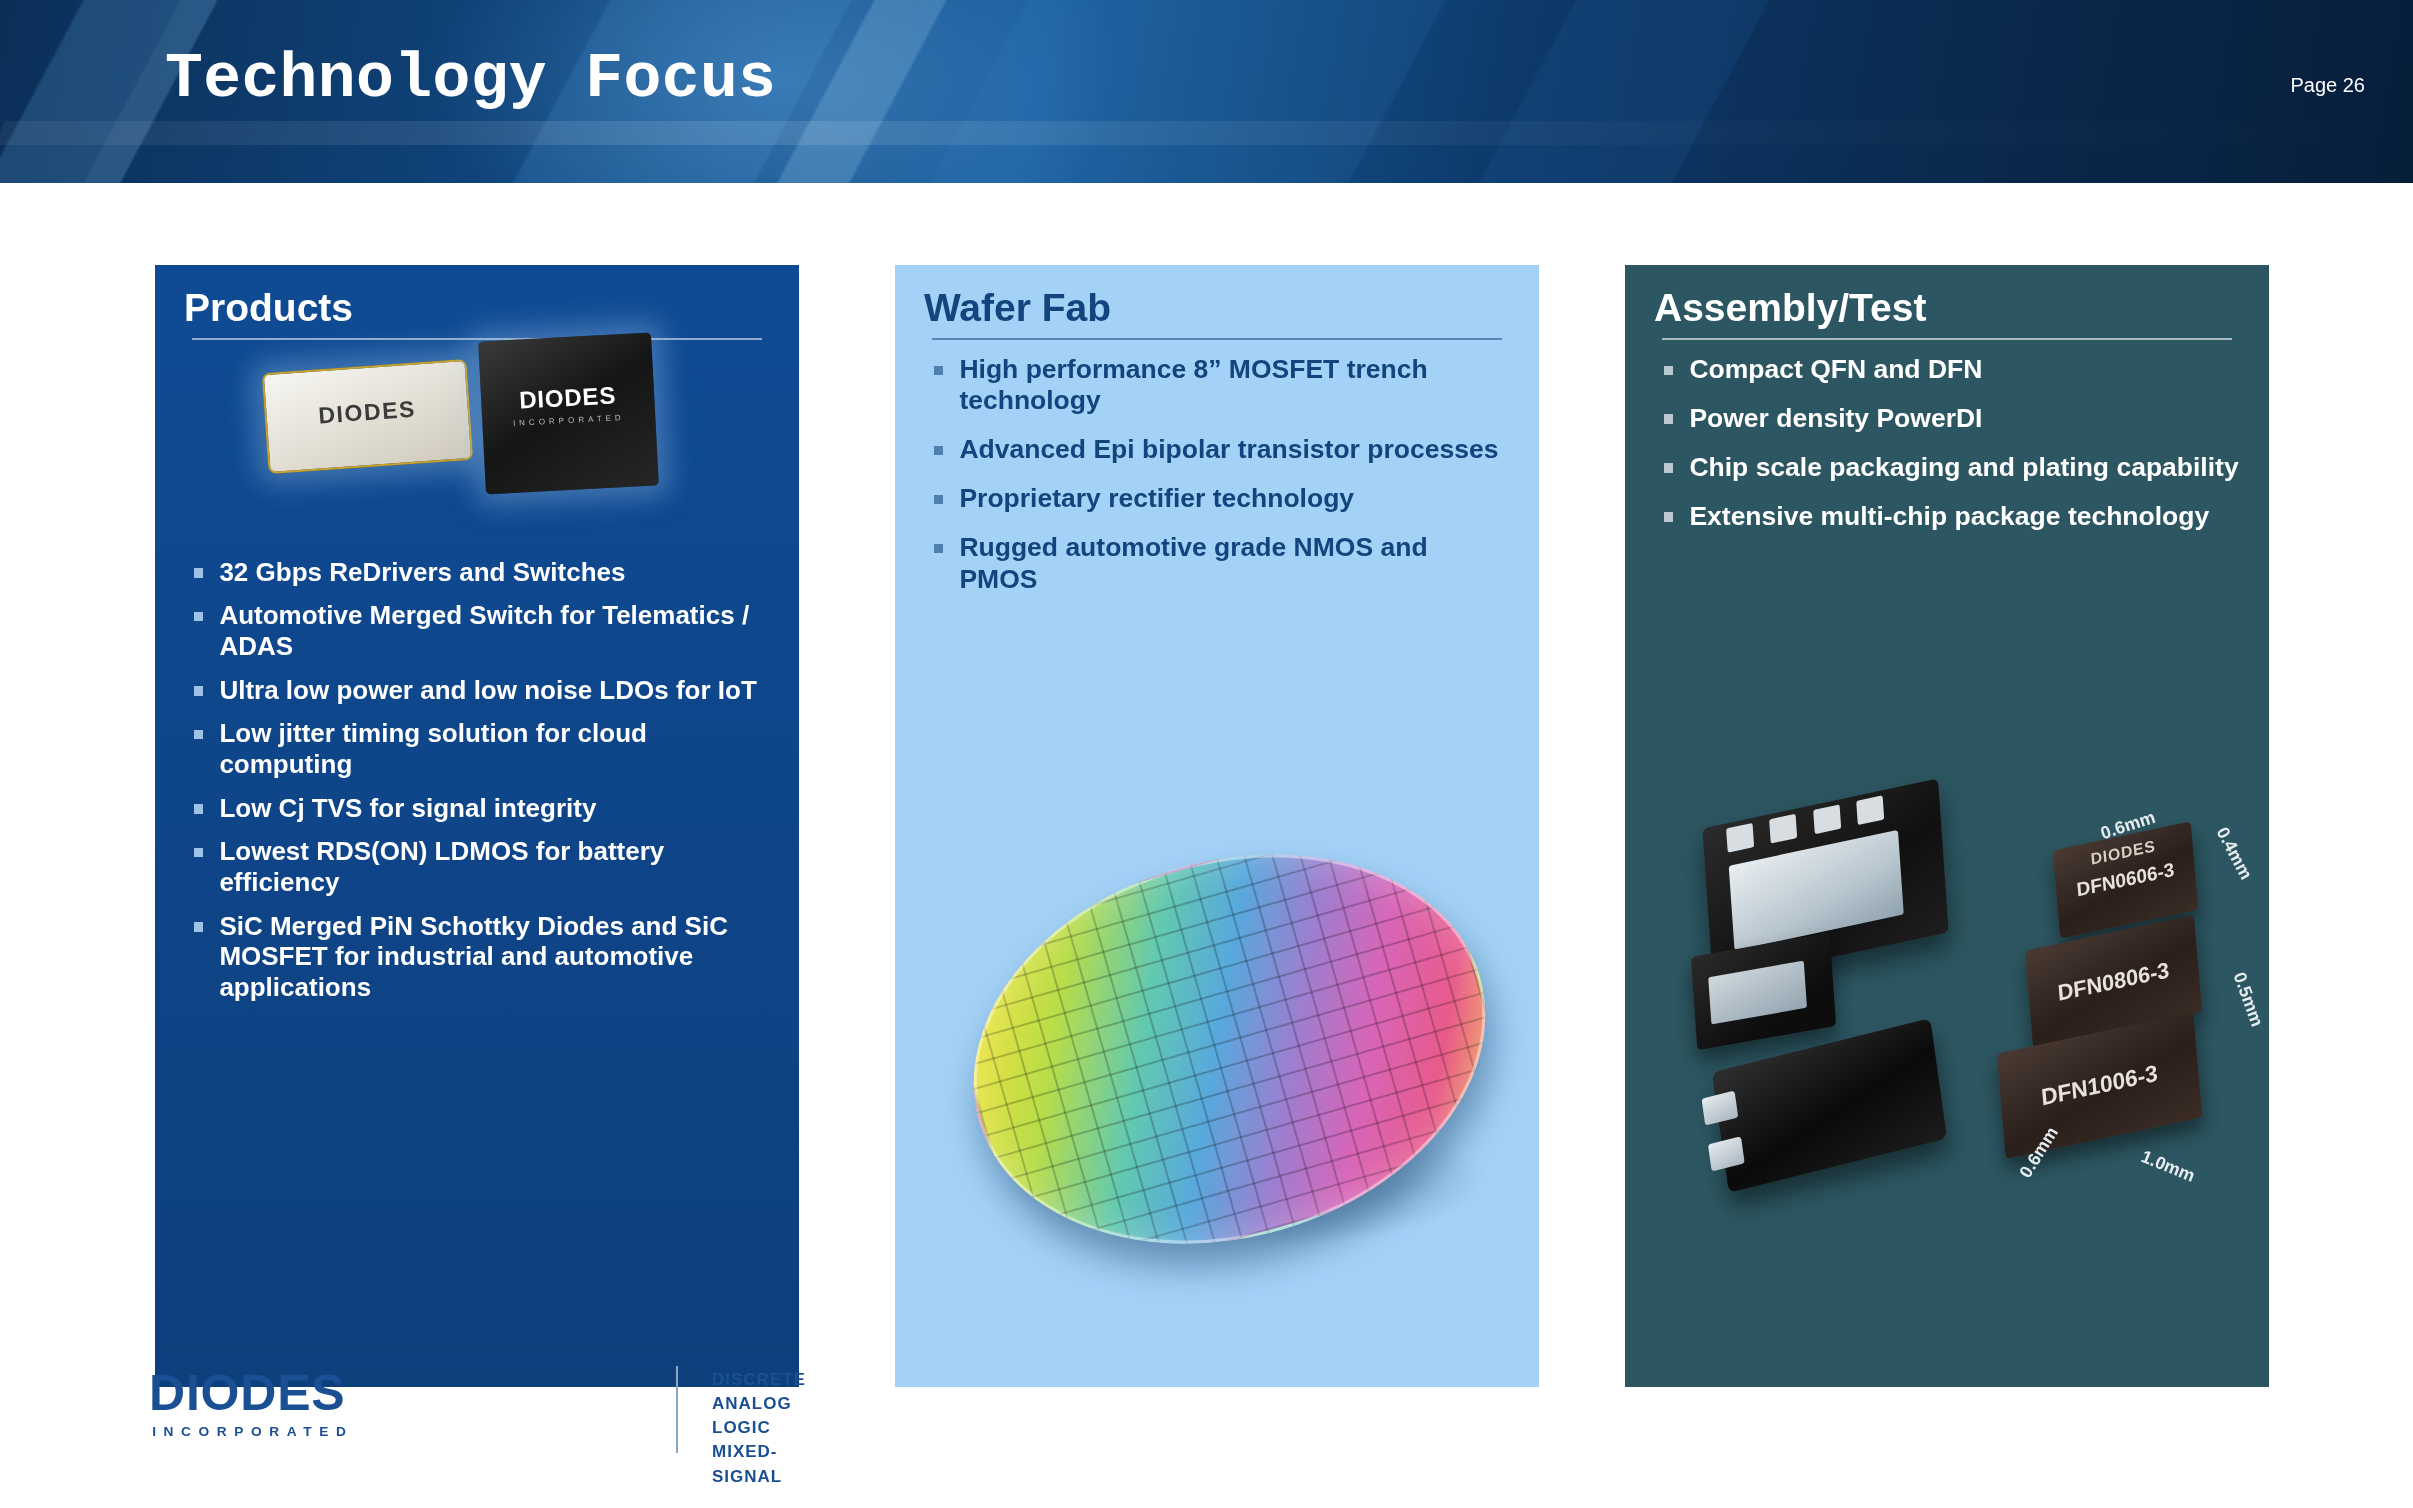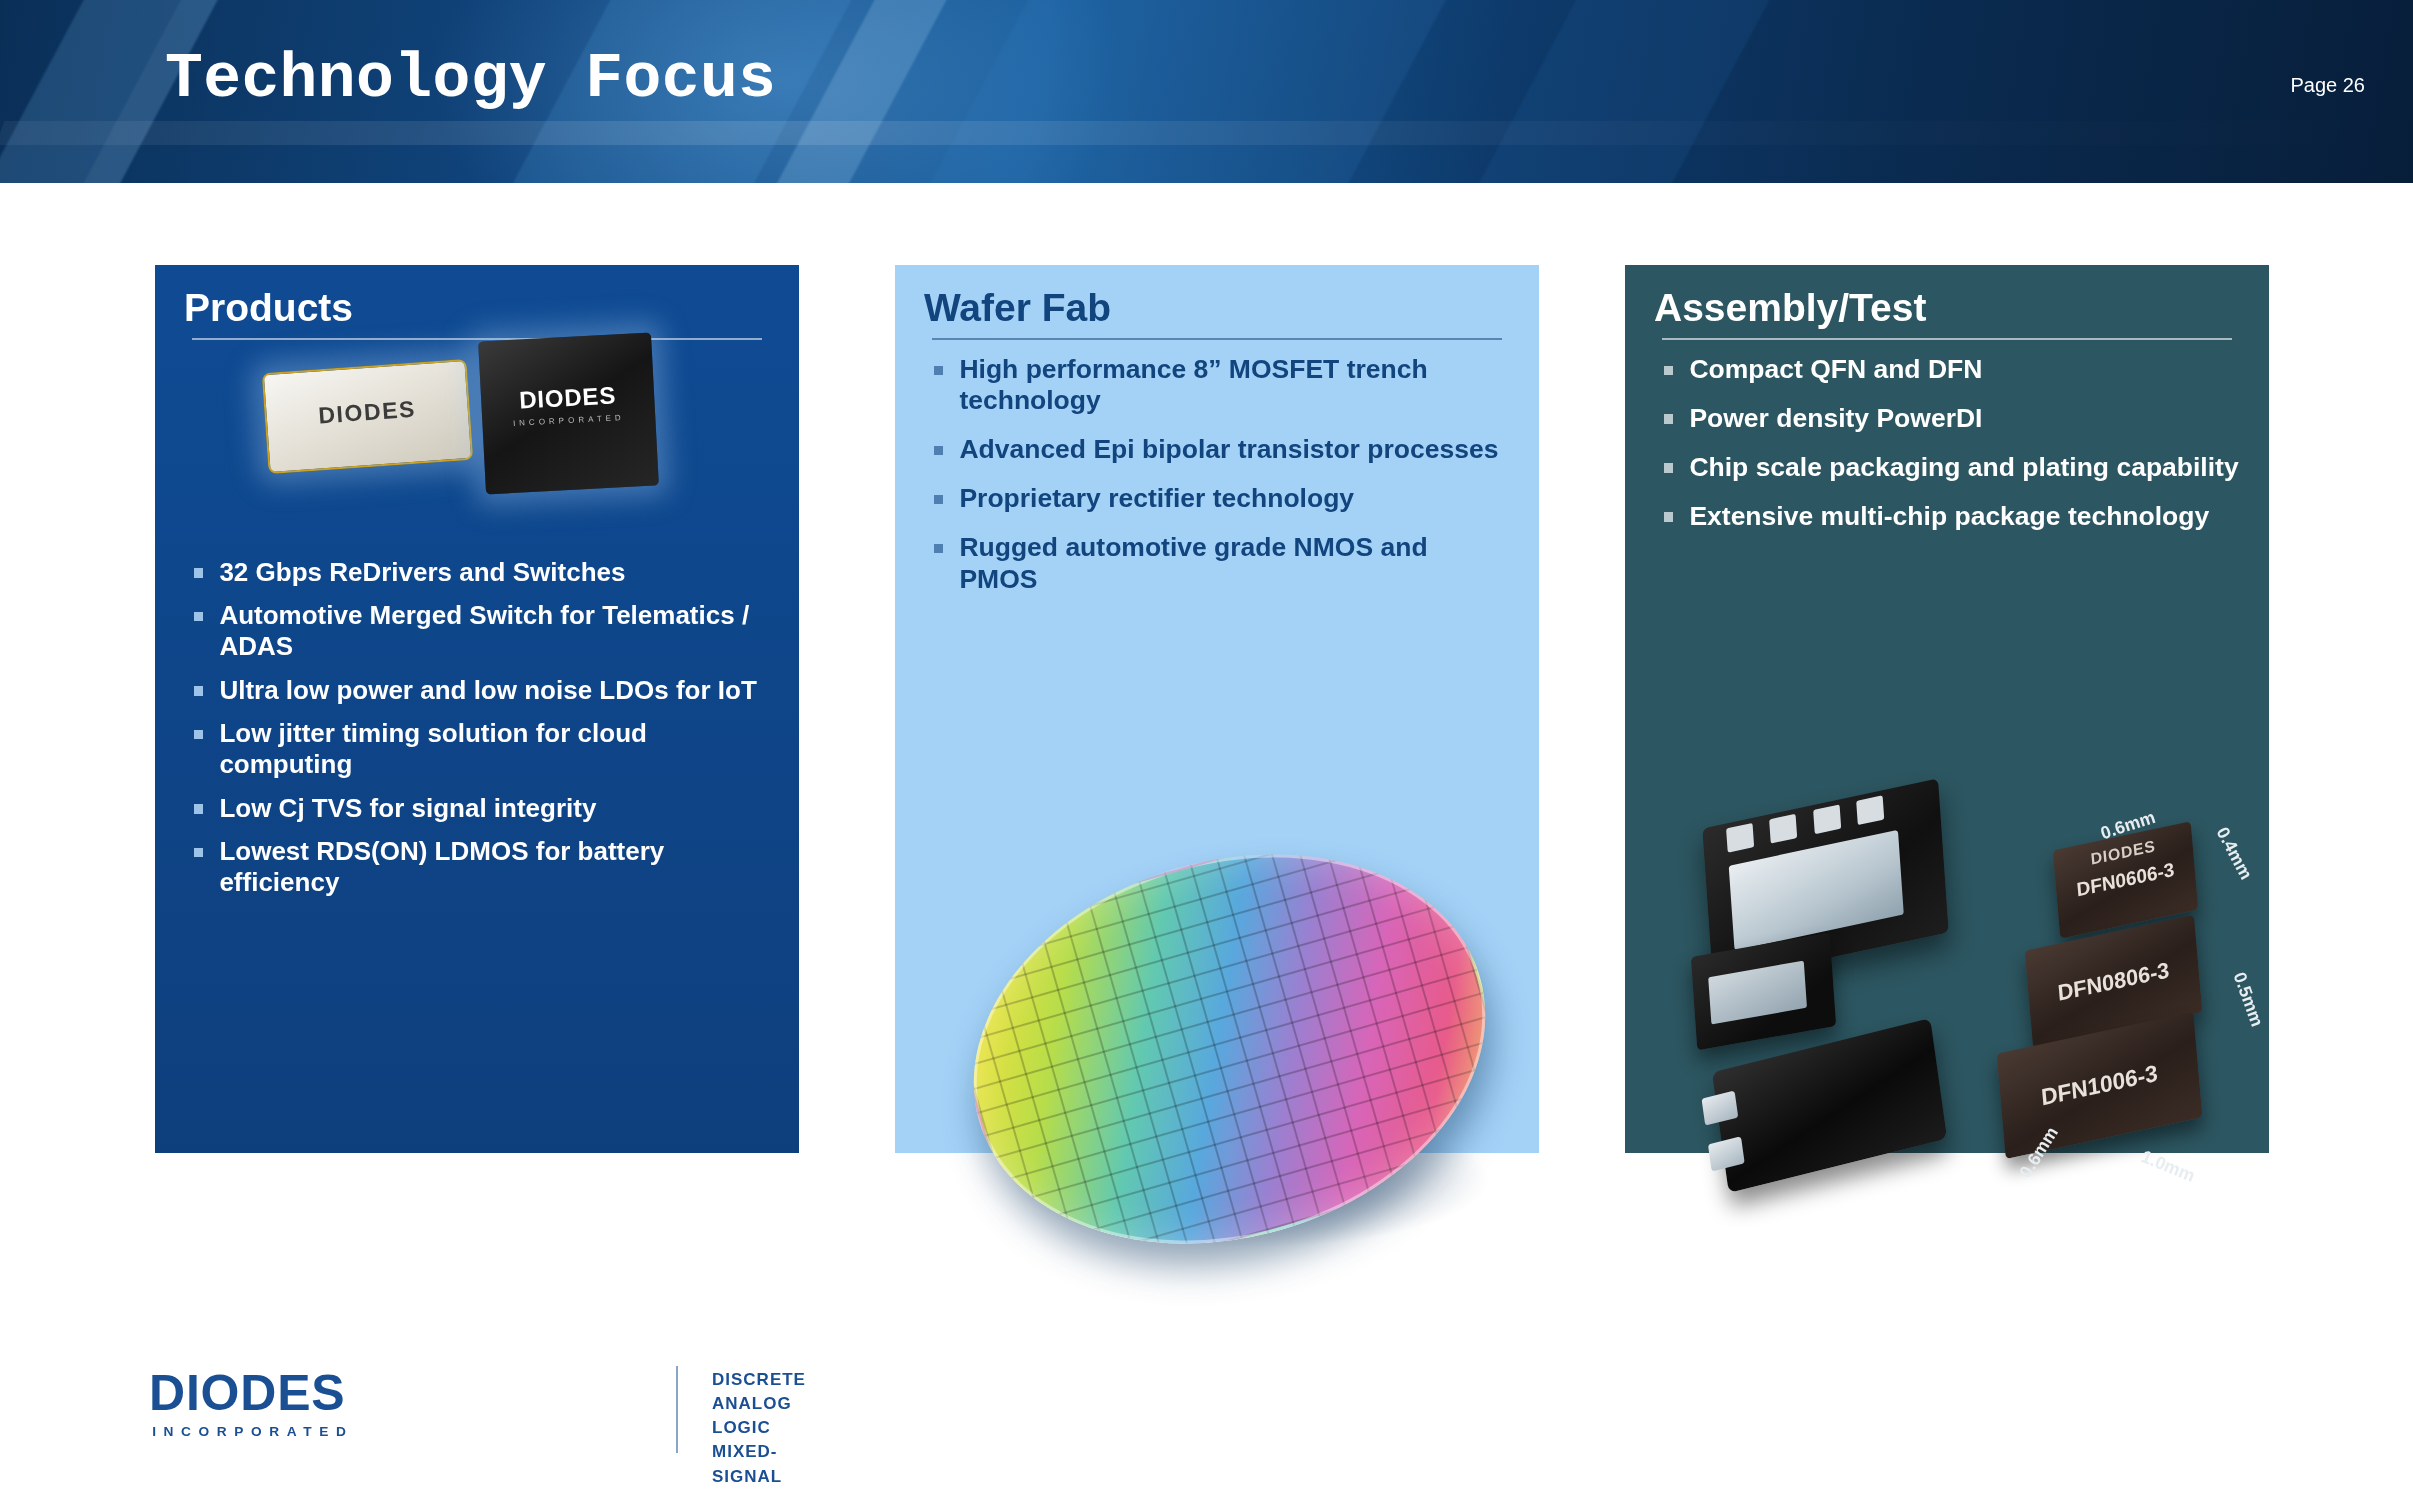--- a/index.html
+++ b/index.html
@@ -65,21 +65,21 @@
     font-size: 20px;
     color: #ffffff;
     white-space: nowrap;
   }
 
   
   .panel {
     position: absolute;
     top: 265px;
     width: 644px;
-    height: 888px;
+    height: 1122px;
     box-sizing: border-box;
     padding: 22.5px 29px 16px 29px;
   }
   .panel.products  { left: 155px;  background: #104a8f; background: linear-gradient(180deg, #0f4b94 0%, #0e3f7d 100%); }
   .panel.waferfab  { left: 895px; background: #a4d2f7; }
   .panel.assembly  { left: 1625px; background: #2c5661; }
 
   .panel-title {
     font-size: 39px;
     font-weight: bold;
@@ -371,20 +371,21 @@
 <div class="panel products">
   <div class="panel-title">Products</div>
   <div class="rule"></div>
   <ul class="bullets" style="margin-top:217px;">
     <li>32 Gbps ReDrivers and Switches</li>
     <li>Automotive Merged Switch for Telematics / ADAS</li>
     <li>Ultra low power and low noise LDOs for IoT</li>
     <li>Low jitter timing solution for cloud computing</li>
     <li>Low Cj TVS for signal integrity</li>
     <li>Lowest RDS(ON) LDMOS for battery efficiency</li>
+    <li>SiC Merged PiN Schottky Diodes and SiC MOSFET for industrial and automotive applications</li>
   </ul>
 </div>
 
 <div class="products-art">
   <div class="pkg pkg-white">
     <div class="logo">DIODES</div>
   </div>
   <div class="pkg pkg-black">
     <div class="logo">DIODES</div>
     <div class="sub">INCORPORATED</div>

